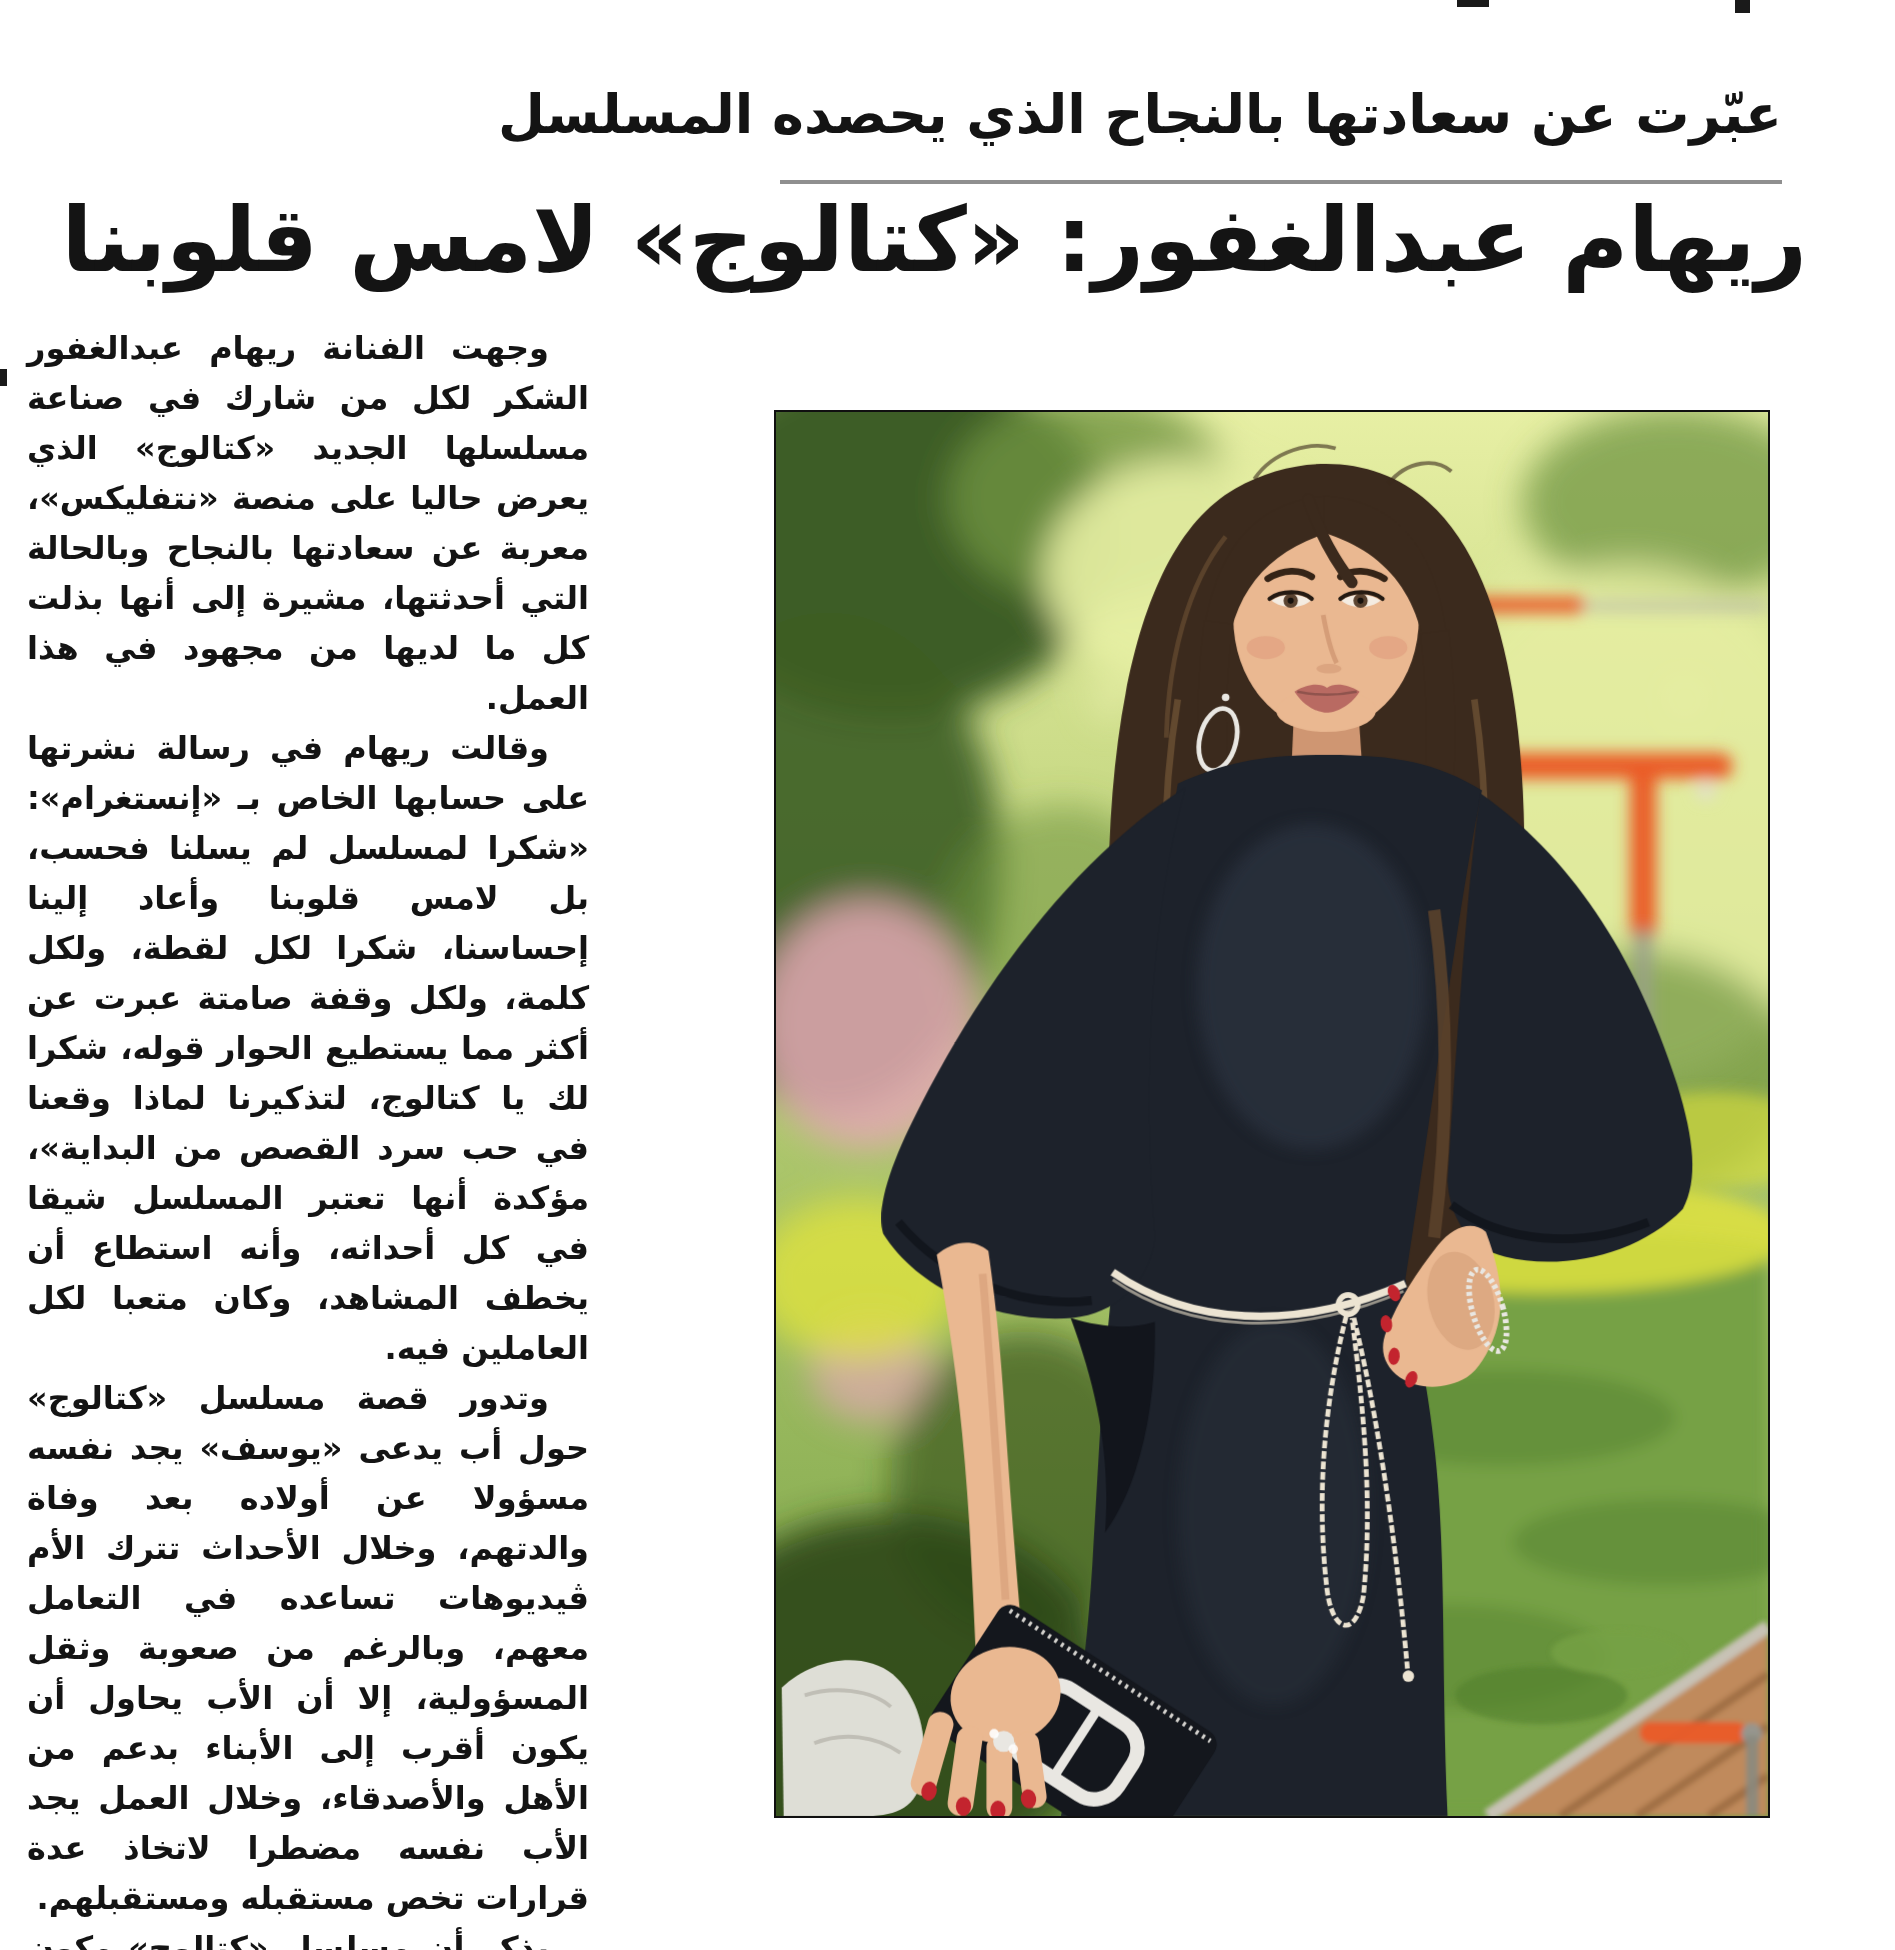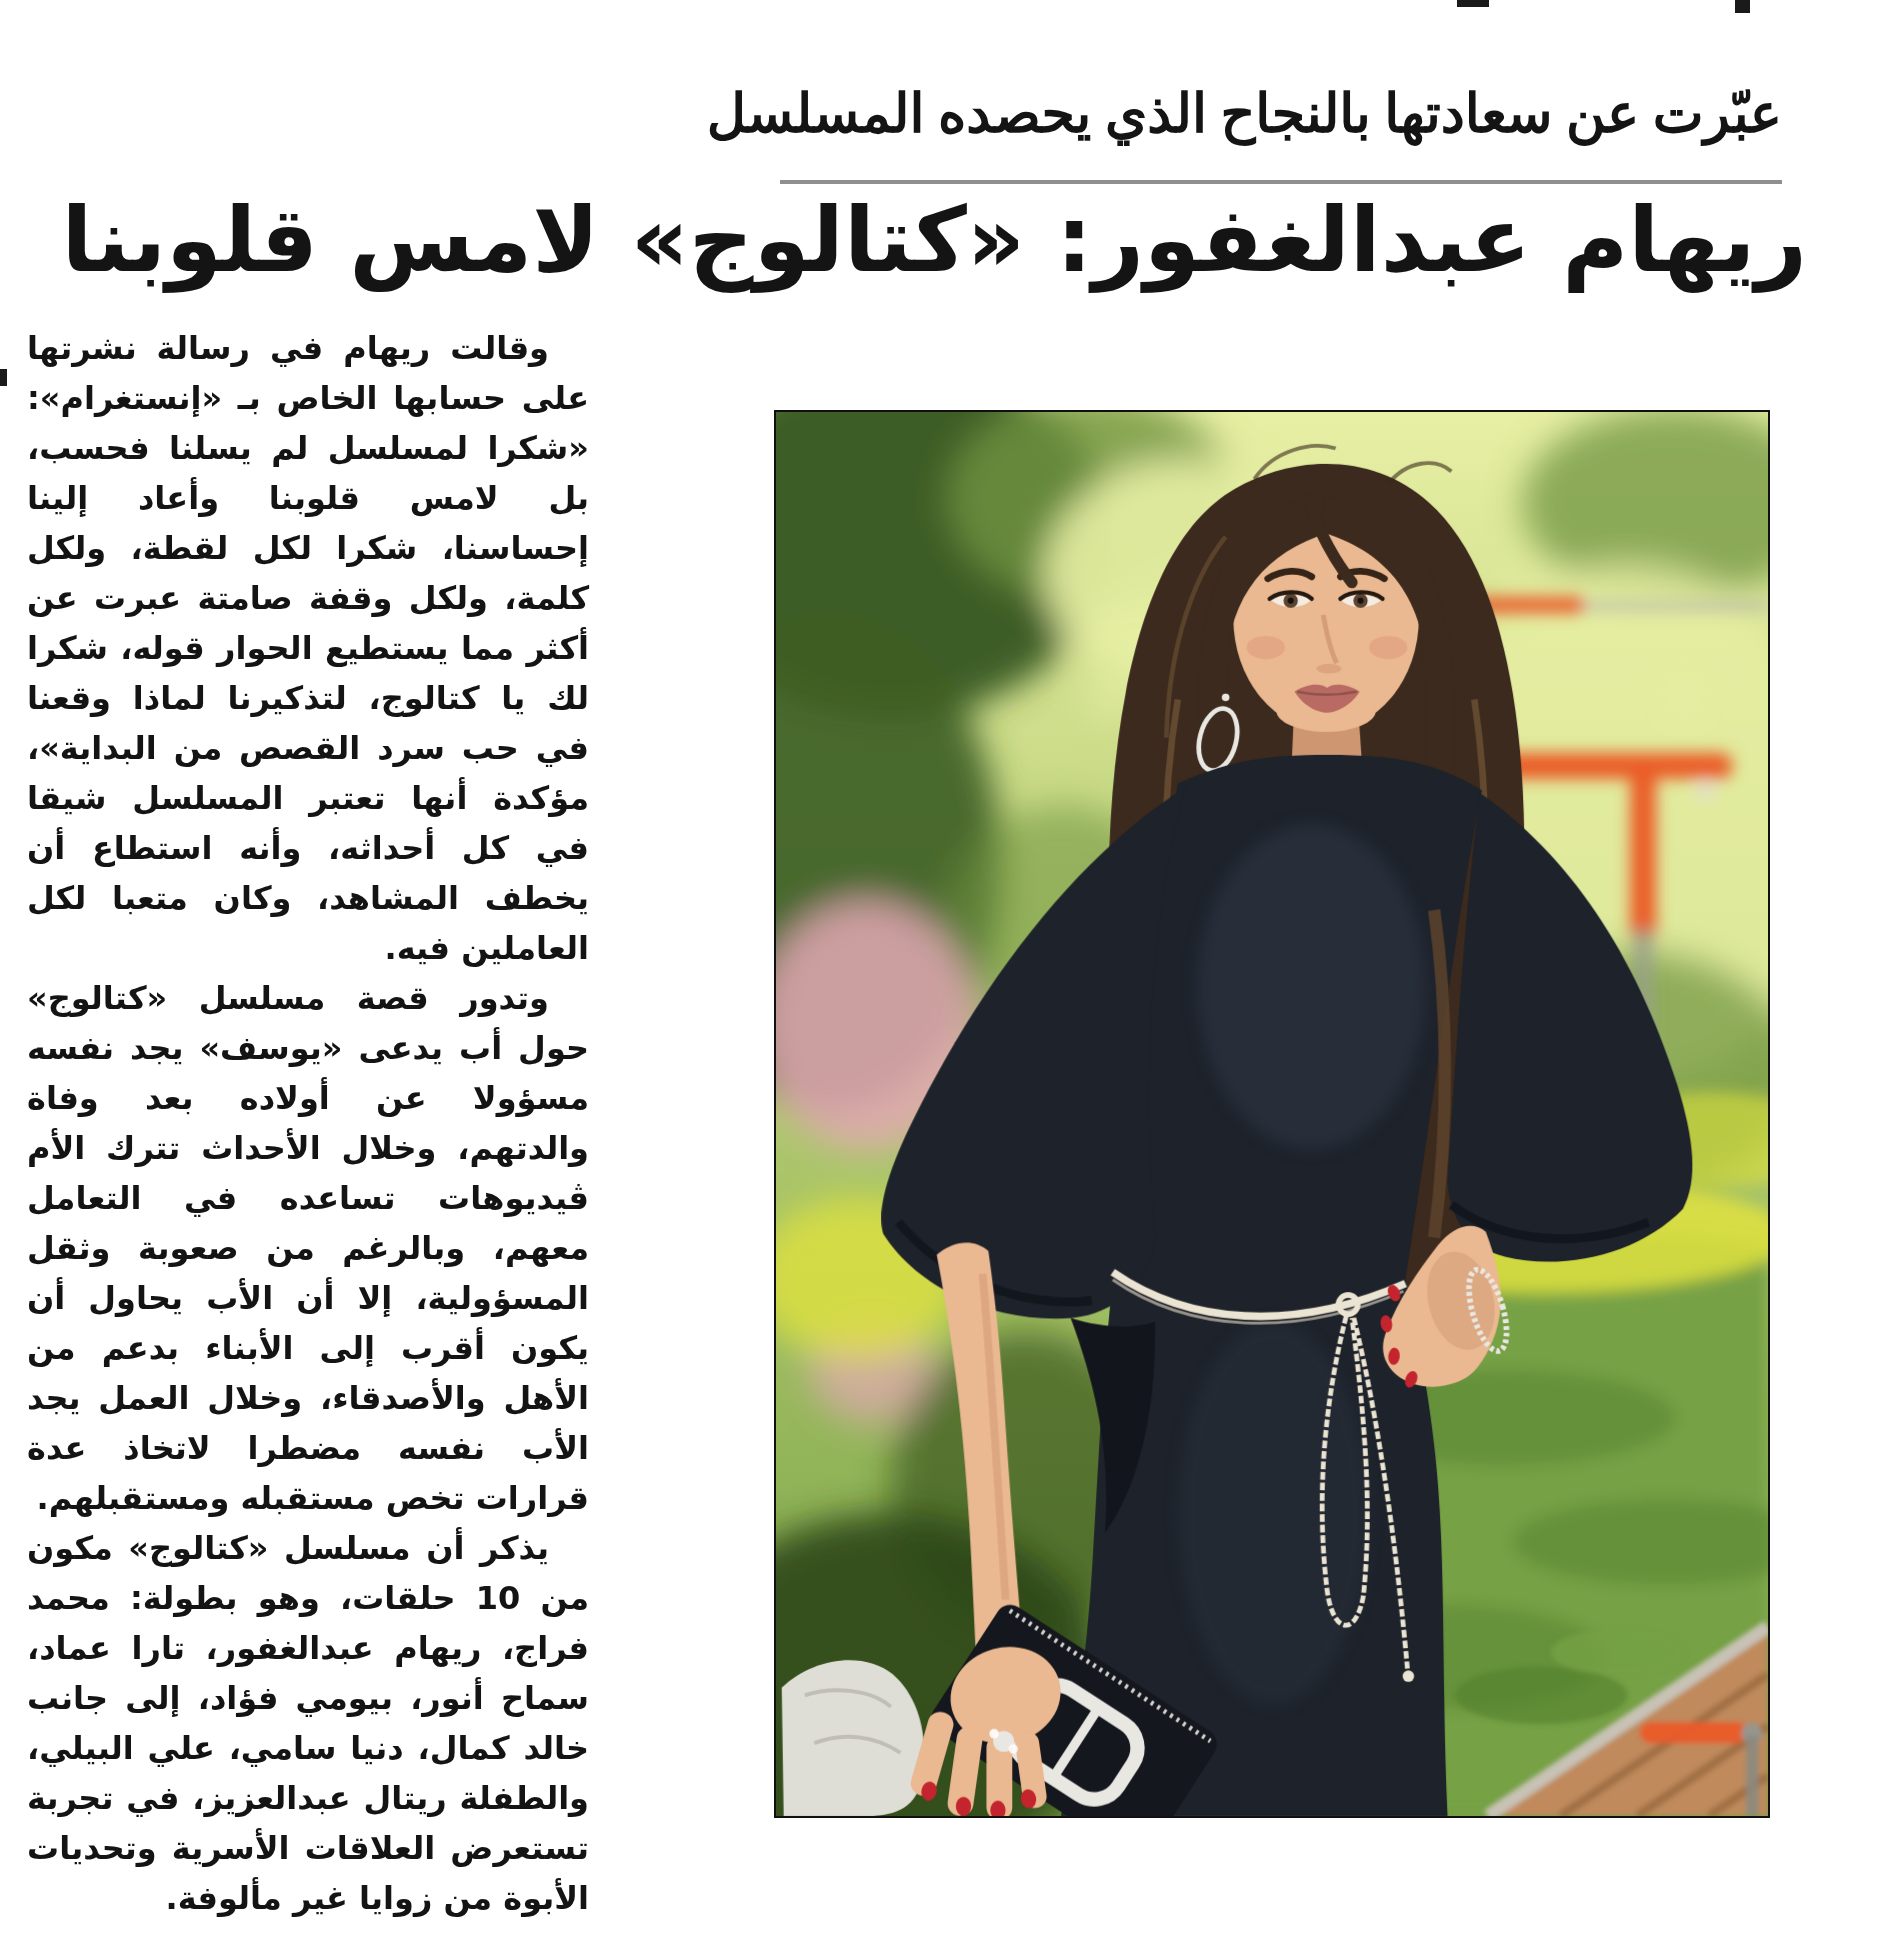--- a/index.html
+++ b/index.html
@@ -8,21 +8,21 @@
     background:var(--pageBg,#ffffff);
     font-family:"DejaVu Sans",sans-serif;
     color:var(--ink,#141414);
   }
   .page{position:absolute;inset:0;}
   .scrap{position:absolute;background:#1a1a1a;}
   .s1{left:1457px;top:0;width:32px;height:6.7px;}
   .s2{left:1735px;top:0;width:15.4px;height:12.5px;}
   .s3{left:0;top:369px;width:6.7px;height:17.3px;}
   .kicker-block{
-    position:absolute;left:780px;top:69px;width:1002px;font-family:Liberation Serif, serif;
+    position:absolute;left:780px;top:69px;width:1002px;
   }
   .kicker{
     margin:0;font-size:54px;font-weight:bold;line-height:1.7;
     direction:rtl;white-space:nowrap;color:var(--ink,#141414);
   }
   .rule{margin-top:19px;height:3.8px;background:var(--ruleGrey,#8f8f8f);}
   .headline{
     position:absolute;top:188px;right:88px;width:1720px;margin:0;
     font-size:90px;font-weight:bold;line-height:1.15;direction:rtl;
     text-align:left;white-space:nowrap;color:var(--ink,#141414);
@@ -51,20 +51,21 @@
 
   <header class="kicker-block">
     <h2 class="kicker">عبّرت عن سعادتها بالنجاح الذي يحصده المسلسل</h2>
     <div class="rule"></div>
   </header>
 
   <h1 class="headline">ريهام عبدالغفور: «كتالوج» لامس قلوبنا</h1>
 
   <section class="article">
 
+  <p class="para">وجهت الفنانة ريهام عبدالغفور الشكر لكل من شارك في صناعة مسلسلها الجديد «كتالوج» الذي يعرض حاليا على منصة «نتفليكس»، معربة عن سعادتها بالنجاح وبالحالة التي أحدثتها، مشيرة إلى أنها بذلت كل ما لديها من مجهود في هذا العمل.</p>
       <p class="para">وقالت ريهام في رسالة نشرتها على حسابها الخاص بـ «إنستغرام»: «شكرا لمسلسل لم يسلنا فحسب، بل لامس قلوبنا وأعاد إلينا إحساسنا، شكرا لكل لقطة، ولكل كلمة، ولكل وقفة صامتة عبرت عن أكثر مما يستطيع الحوار قوله، شكرا لك يا كتالوج، لتذكيرنا لماذا وقعنا في حب سرد القصص من البداية»، مؤكدة أنها تعتبر المسلسل شيقا في كل أحداثه، وأنه استطاع أن يخطف المشاهد، وكان متعبا لكل العاملين فيه.</p>
       <p class="para">وتدور قصة مسلسل «كتالوج» حول أب يدعى «يوسف» يجد نفسه مسؤولا عن أولاده بعد وفاة والدتهم، وخلال الأحداث تترك الأم ڤيديوهات تساعده في التعامل معهم، وبالرغم من صعوبة وثقل المسؤولية، إلا أن الأب يحاول أن يكون أقرب إلى الأبناء بدعم من الأهل والأصدقاء، وخلال العمل يجد الأب نفسه مضطرا لاتخاذ عدة قرارات تخص مستقبله ومستقبلهم.</p>
       <p class="para">يذكر أن مسلسل «كتالوج» مكون من 10 حلقات، وهو بطولة: محمد فراج، ريهام عبدالغفور، تارا عماد، سماح أنور، بيومي فؤاد، إلى جانب خالد كمال، دنيا سامي، علي البيلي، والطفلة ريتال عبدالعزيز، في تجربة تستعرض العلاقات الأسرية وتحديات الأبوة من زوايا غير مألوفة.</p>
     </section>
 
   <figure class="photo">
     <svg viewBox="0 0 1037 1466" preserveAspectRatio="none" xmlns="http://www.w3.org/2000/svg">
       <defs>
         <linearGradient id="bgg" x1="0" y1="0" x2="0" y2="1">
           <stop offset="0" stop-color="#e7efa4"></stop>

